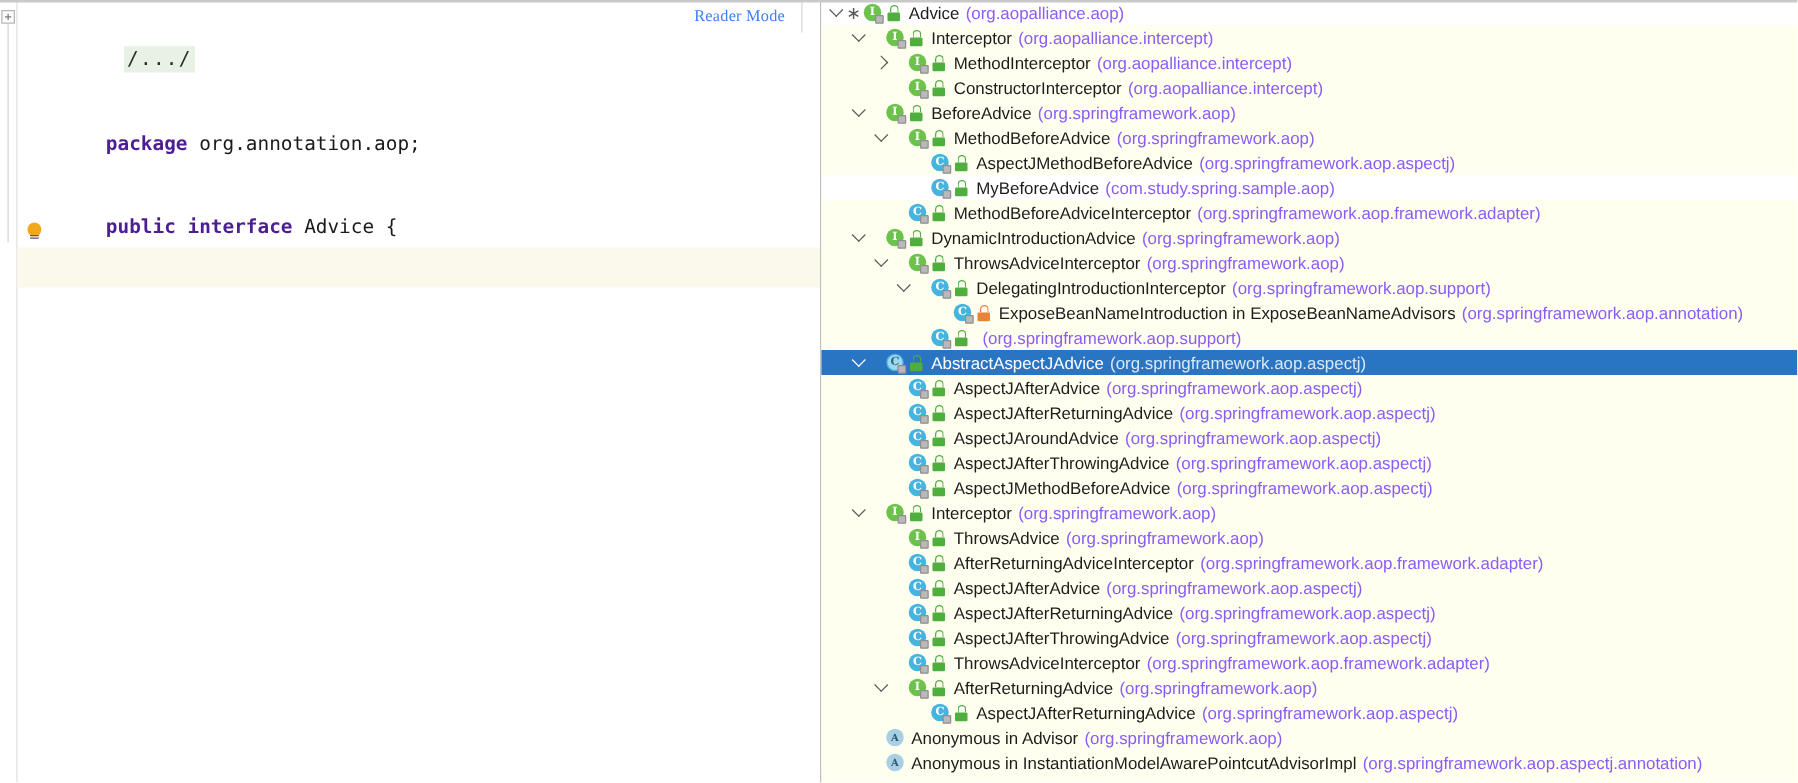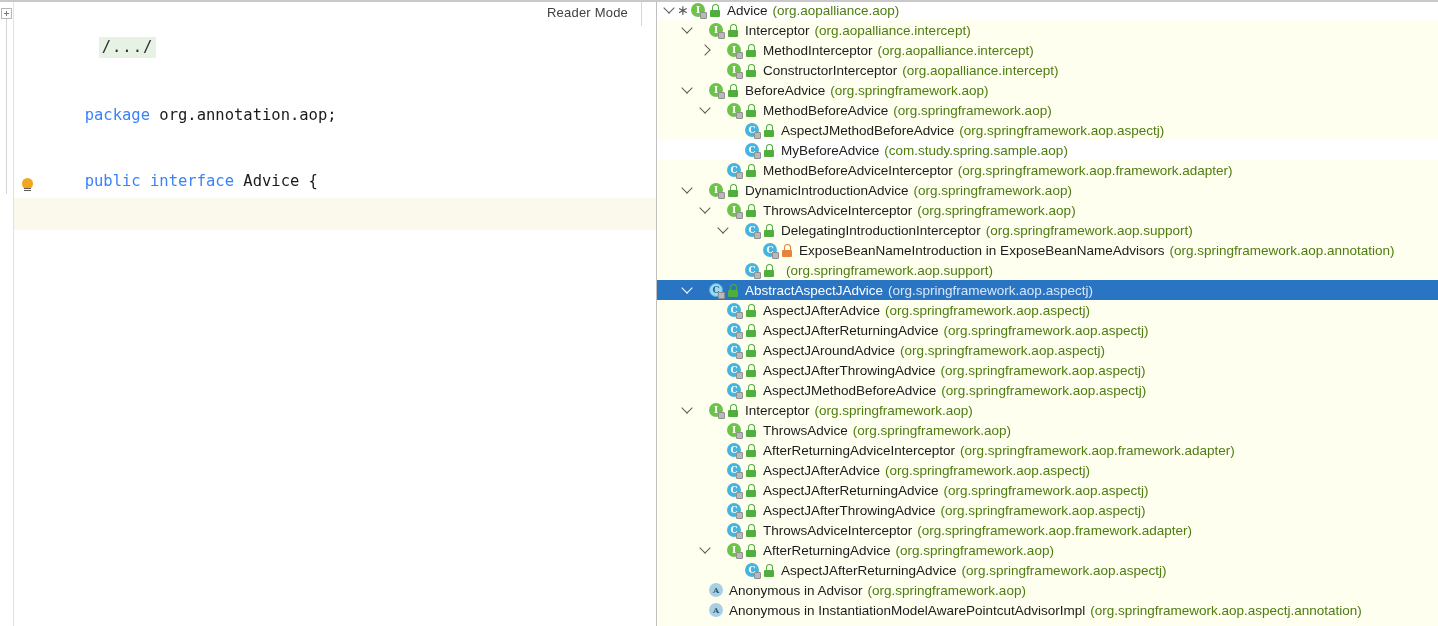--- a/index.html
+++ b/index.html
@@ -57,21 +57,21 @@
     font-size: 15.5px;
     line-height: 33px;
   }
   .code-line { position: absolute; left: 0; white-space: pre; }
   .fold-comment {
     background: #e8f2e4;
     color: #2b2b2b;
     padding: 1px 3px 2px 3px;
     letter-spacing: 1px;
   }
-  .kw { color: #3b82f6; font-weight: normal; text-align: center; }
+  .kw { color: #4c1d95; font-weight: bold; text-align: center; }
   .plain { color: #1a1a1a; }
 
   .bulb {
     position: absolute;
     width: 11px; height: 13px;
   }
   .bulb .glass {
     position: absolute; left: 0; top: 0;
     width: 11px; height: 11px;
     background: #f3a81b;
@@ -81,23 +81,23 @@
   .bulb .base2 { position: absolute; left: 2px; top: 12px; width: 7px; height: 1px; background: #5a5a5a; }
 
   #cream-band {
     position: absolute; left: 14px; top: 198px;
     width: 642px; height: 32px;
     background: #fbf8ec;
   }
 
   #reader-mode {
     position: absolute; right: 28px; top: 5px;
-    font-family: Liberation Sans, sans-serif;
+    font-family: Liberation Serif, serif;
     font-size: 13px;
-    color: #404040;
+    color: #3b82f6;
     letter-spacing: 0.2px;
   }
   #reader-divider {
     position: absolute; right: 14px; top: 2px;
     width: 1px; height: 24px; background: #d7d7d7;
   }
 
   
   #treepanel {
     position: relative;
@@ -190,21 +190,21 @@
     border: 1.6px solid transparent;
     border-bottom: none;
     border-radius: 4px 4px 0 0;
   }
   .vis.pub .body { background: #4fae3d; }
   .vis.pub .shackle { border-color: #4fae3d; }
   .vis.priv .body { background: #e8833a; }
   .vis.priv .shackle { border-color: #e8833a; }
 
   .nm { color: #1c1c1c; text-align: center; }
-  .pk { color: #4d7c0f; margin-left: 5px; }
+  .pk { color: #8b5cf6; margin-left: 5px; }
 </style>
 </head>
 <body>
 
 <div id="app">
 
   <div id="topline"></div>
 
   <div id="editor">
 

